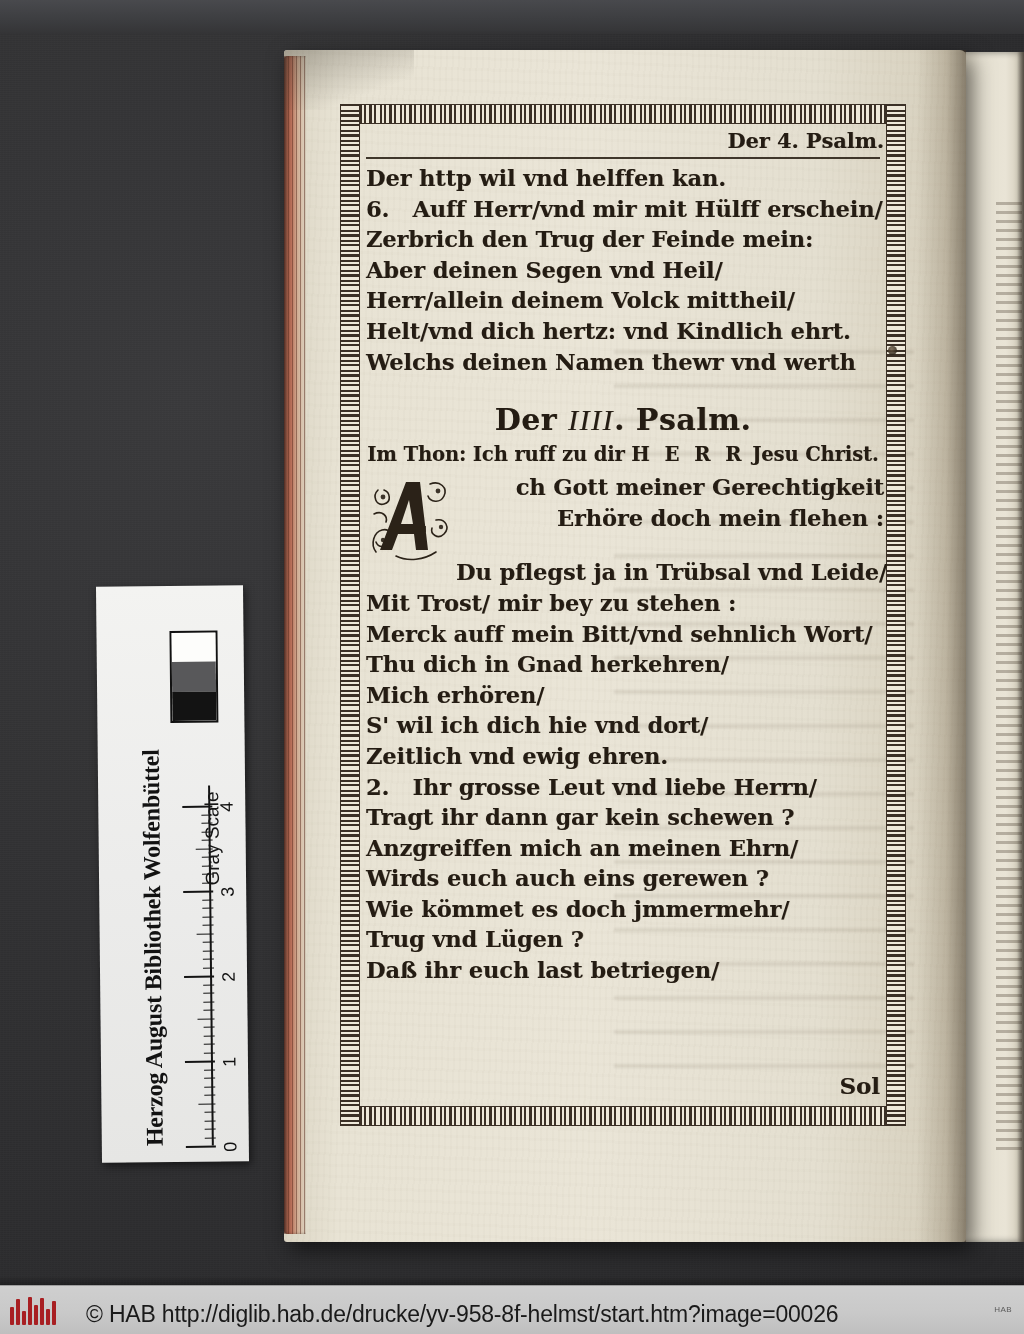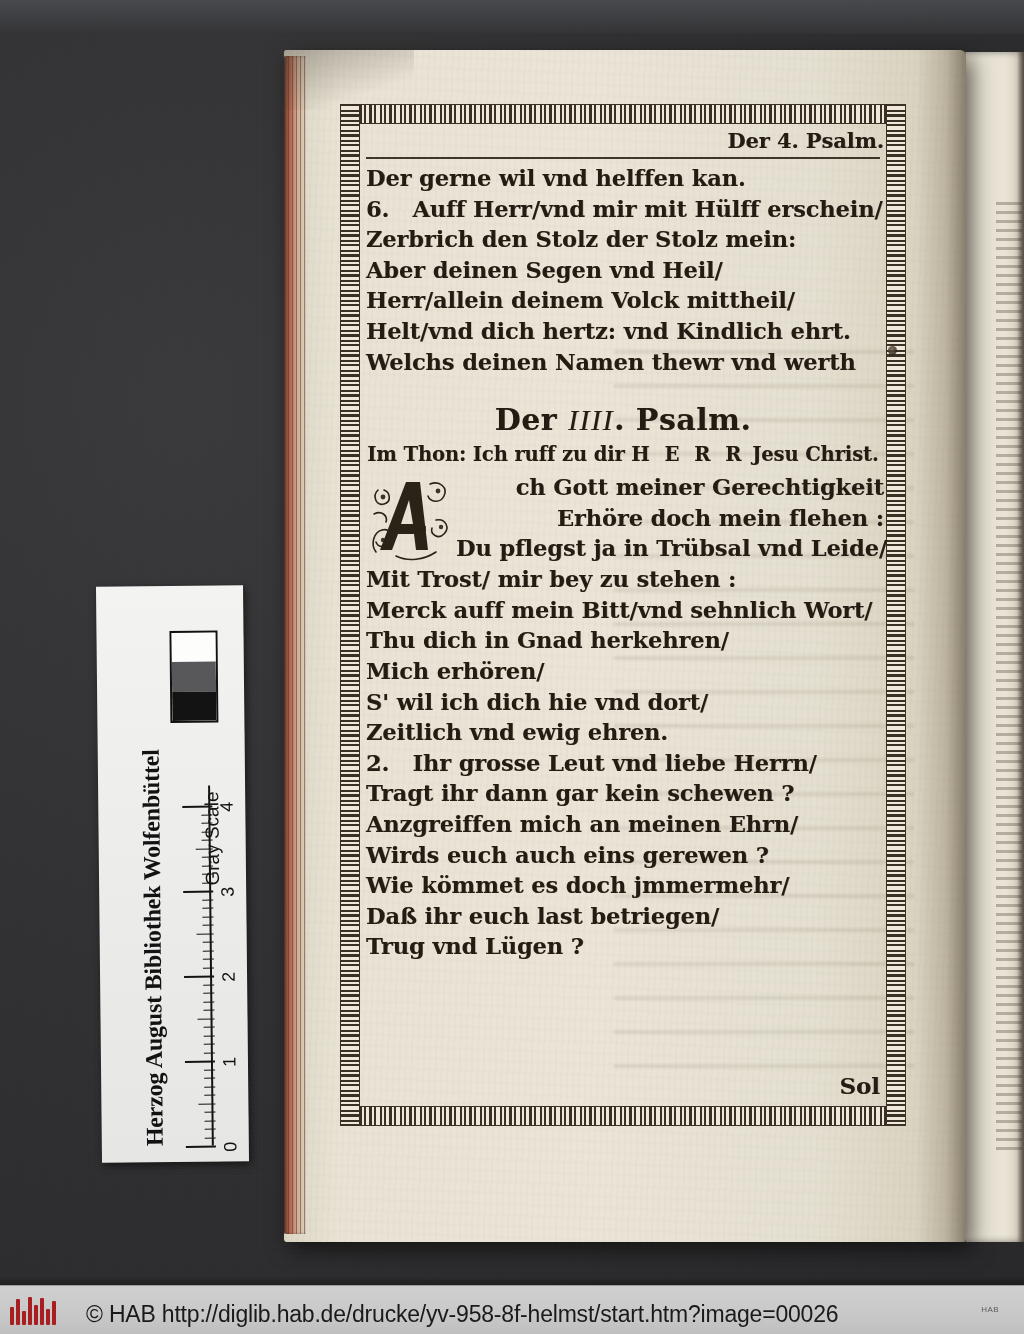--- a/index.html
+++ b/index.html
@@ -230,21 +230,21 @@
   }
   #initial {
     position: absolute;
     left: 4px; top: 2px;
     width: 86px; height: 88px;
   }
   .init-lines {
     padding-left: 94px;
   }
   .init-lines .verse-line { padding-left: 0; }
-  .init-lines .verse-line.third { padding-left: 0; }
+  .init-lines .verse-line.third { padding-left: 0; margin-top: 24px; }
 
   
   #catchword {
     position: absolute;
     right: 4px; bottom: 4px;
     font-size: 23px;
     line-height: 28px;
   }
 
   
@@ -360,21 +360,21 @@
     height: 56px;
     display: flex;
     align-items: center;
     font-family: "Liberation Sans", sans-serif;
     font-size: 23px;
     color: #1a1a1a;
     letter-spacing: -.2px;
   }
   #footer-mark {
     position: absolute;
-    right: 25px; top: 19px;
+    right: 12px; top: 19px;
     font-size: 8px;
     color: #5a5a5a;
     letter-spacing: .4px;
     font-family: "Liberation Sans", sans-serif;
   }
   #footer-shadow {
     position: absolute;
     left: 0; bottom: 48px; width: 1024px; height: 10px;
     background: linear-gradient(180deg, rgba(0,0,0,0), rgba(0,0,0,.35));
   }
@@ -403,23 +403,23 @@
       <div class="orn orn-h" id="orn-bottom"></div>
       <div class="orn orn-v" id="orn-left"></div>
       <div class="orn orn-v" id="orn-right"></div>
 
       <div id="textblock">
 
         <div id="runhead" class="fk">Der 4. Psalm.</div>
         <div id="runhead-rule"></div>
 
         <div id="continuation">
-          <div class="verse-line fk">Der gerne wil vnd helffen kan.</div>
+          <div class="verse-line fk">Der http wil vnd helffen kan.</div>
           <div class="verse-line fk">6.   Auff Herr/vnd mir mit Hülff erschein/</div>
-          <div class="verse-line fk">Zerbrich den Stolz der Stolz mein:</div>
+          <div class="verse-line fk">Zerbrich den Trug der Feinde mein:</div>
           <div class="verse-line fk">Aber deinen Segen vnd Heil/</div>
           <div class="verse-line fk">Herr/allein deinem Volck mittheil/</div>
           <div class="verse-line fk">Helt/vnd dich hertz: vnd Kindlich ehrt.</div>
           <div class="verse-line fk">Welchs deinen Namen thewr vnd werth</div>
         </div>
 
         <div id="psalm-heading" class="fk">
           <span>Der</span>
           <span class="roman">IIII</span><span>. Psalm.</span>
         </div>
@@ -465,22 +465,22 @@
           <div class="verse-line fk">S' wil ich dich hie vnd dort/</div>
           <div class="verse-line fk">Zeitlich vnd ewig ehren.</div>
         </div>
 
         <div id="verse2">
           <div class="verse-line fk">2.   Ihr grosse Leut vnd liebe Herrn/</div>
           <div class="verse-line fk">Tragt ihr dann gar kein schewen ?</div>
           <div class="verse-line fk">Anzgreiffen mich an meinen Ehrn/</div>
           <div class="verse-line fk">Wirds euch auch eins gerewen ?</div>
           <div class="verse-line fk">Wie kömmet es doch jmmermehr/</div>
+          <div class="verse-line fk">Trug vnd Lügen ?</div>
           <div class="verse-line fk">Daß ihr euch last betriegen/</div>
-          <div class="verse-line fk">Trug vnd Lügen ?</div>
         </div>
 
         <div id="catchword" class="fk">Sol</div>
       </div>
     </div>
   </div>
 
   <div id="fore-edge">
     <div id="fore-edge-lines"></div>
   </div>

